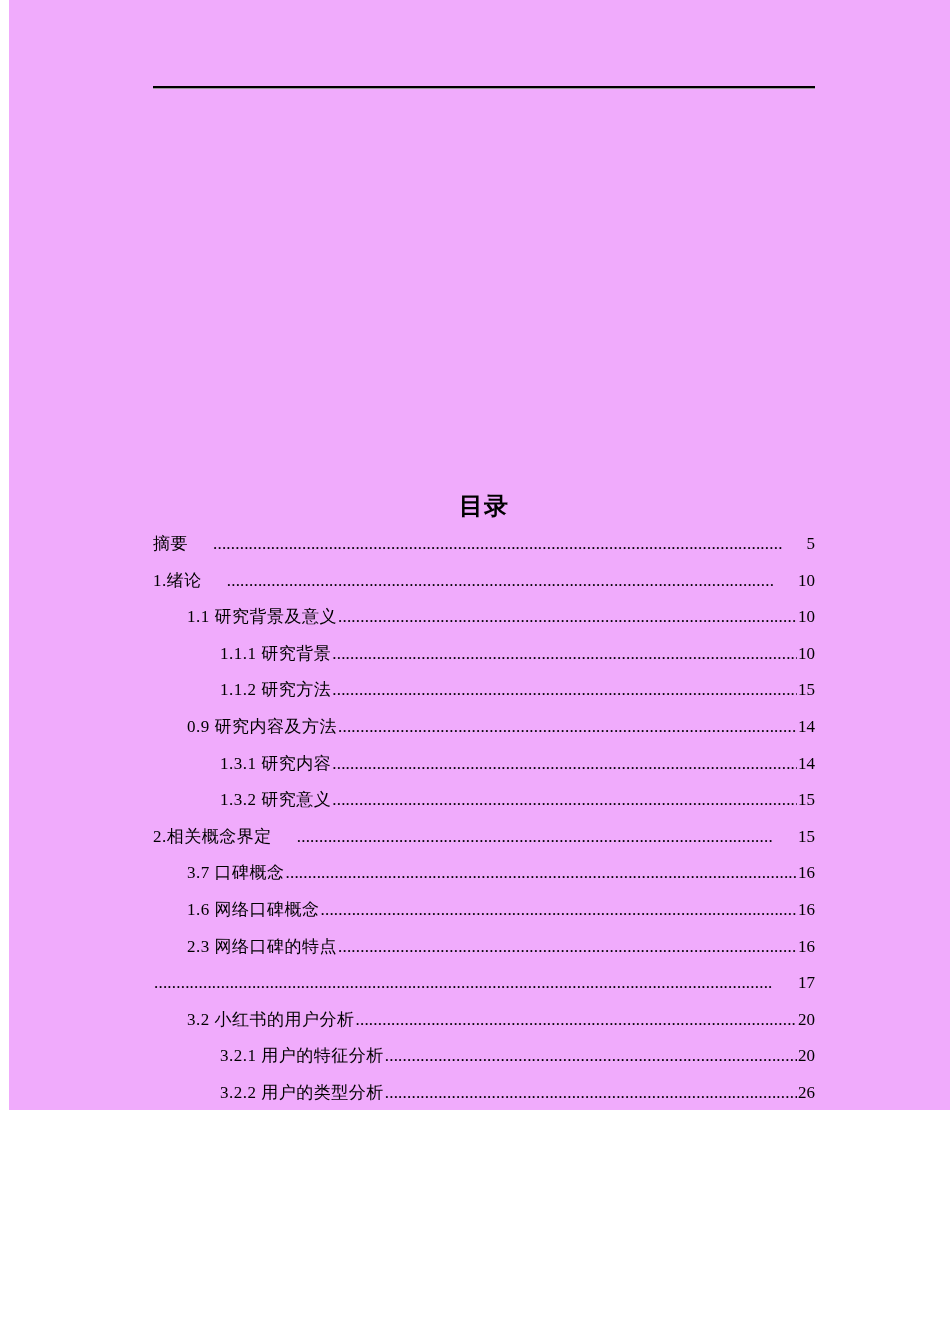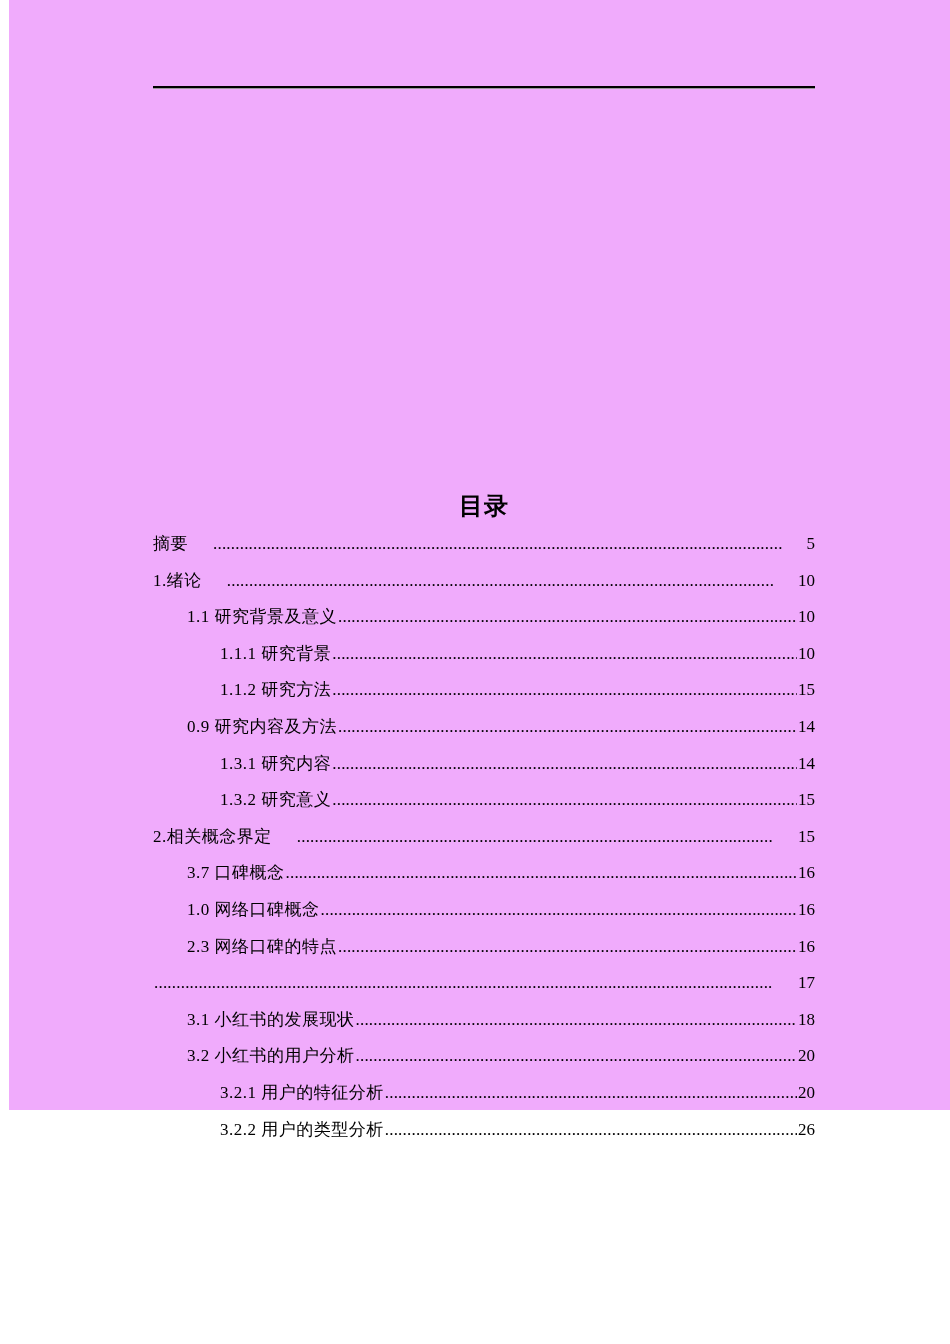--- a/index.html
+++ b/index.html
@@ -139,37 +139,32 @@
       <span class="toc-label">2.相关概念界定</span>
       <span class="toc-leader"></span>
       <span class="toc-page">15</span>
     </li>
     <li class="toc-entry level-2">
       <span class="toc-label">3.7 口碑概念</span>
       <span class="toc-leader"></span>
       <span class="toc-page">16</span>
     </li>
     <li class="toc-entry level-2">
-      <span class="toc-label">1.0 网络口碑概念</span>
+      <span class="toc-label">1.6 网络口碑概念</span>
       <span class="toc-leader"></span>
       <span class="toc-page">16</span>
     </li>
     <li class="toc-entry level-2">
       <span class="toc-label">2.3 网络口碑的特点</span>
       <span class="toc-leader"></span>
       <span class="toc-page">16</span>
     </li>
     <li class="toc-entry level-1">
       <span class="toc-leader"></span>
       <span class="toc-page">17</span>
-    </li>
-    <li class="toc-entry level-2">
-      <span class="toc-label">3.1 小红书的发展现状</span>
-      <span class="toc-leader"></span>
-      <span class="toc-page">18</span>
     </li>
     <li class="toc-entry level-2">
       <span class="toc-label">3.2 小红书的用户分析</span>
       <span class="toc-leader"></span>
       <span class="toc-page">20</span>
     </li>
     <li class="toc-entry level-3">
       <span class="toc-label">3.2.1 用户的特征分析</span>
       <span class="toc-leader"></span>
       <span class="toc-page">20</span>

